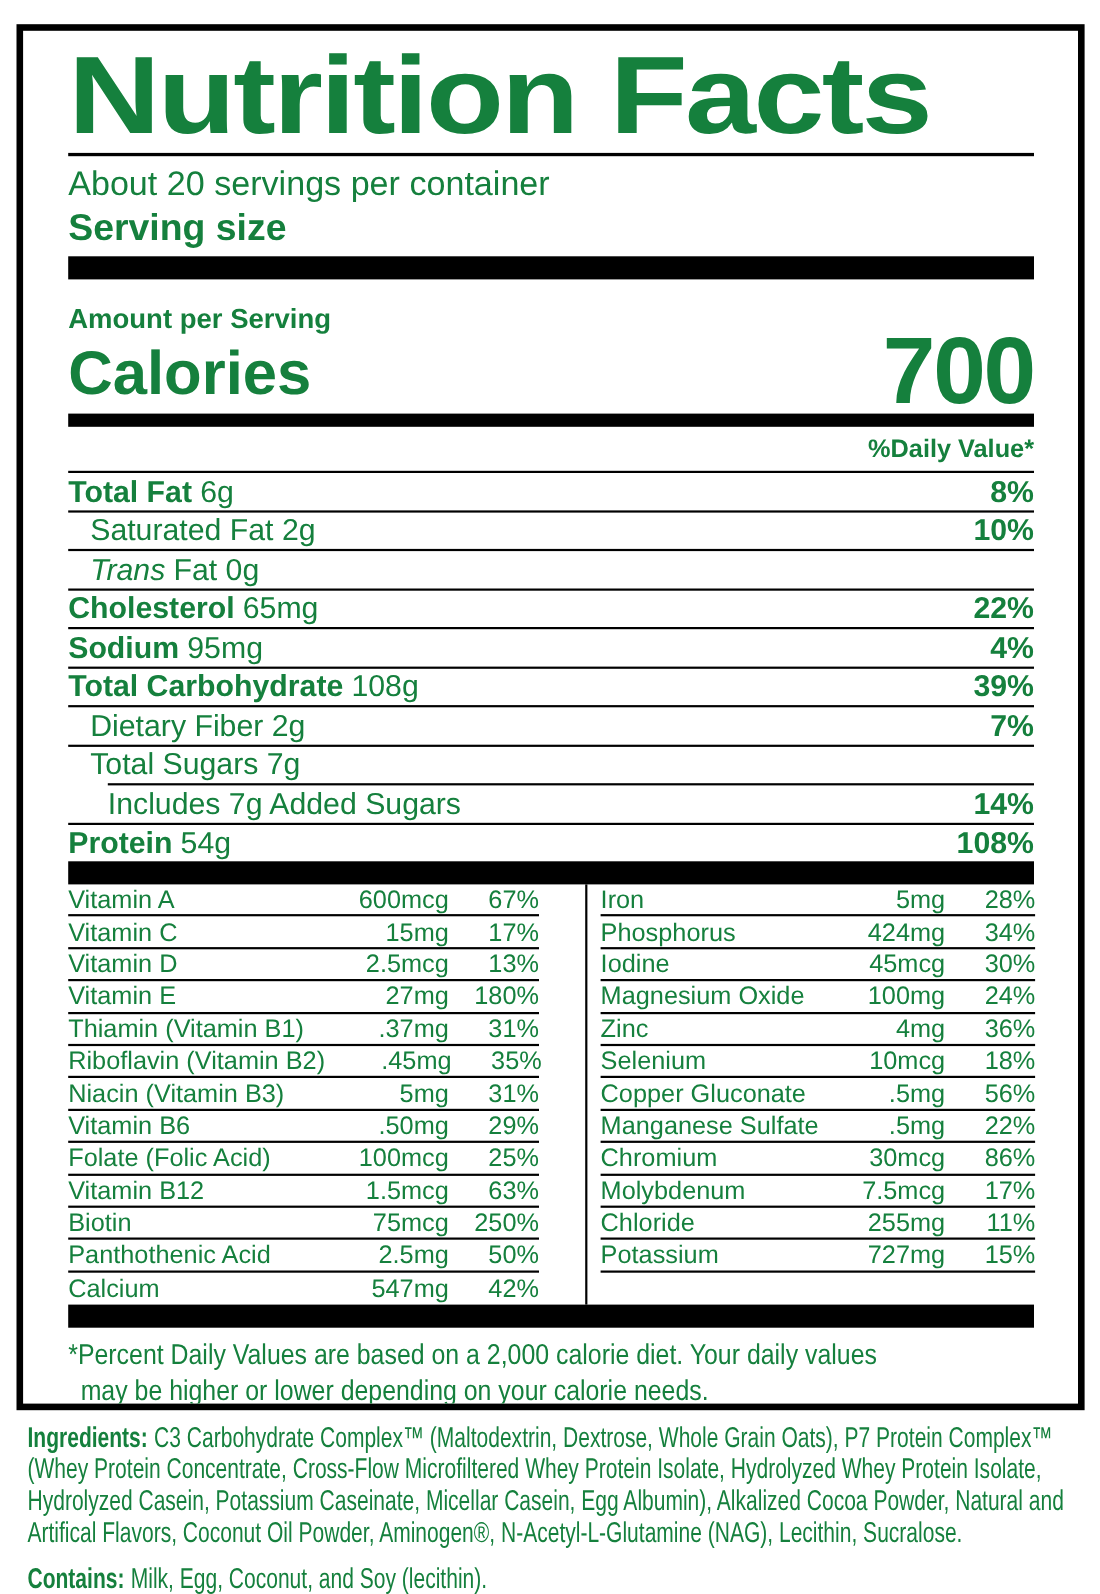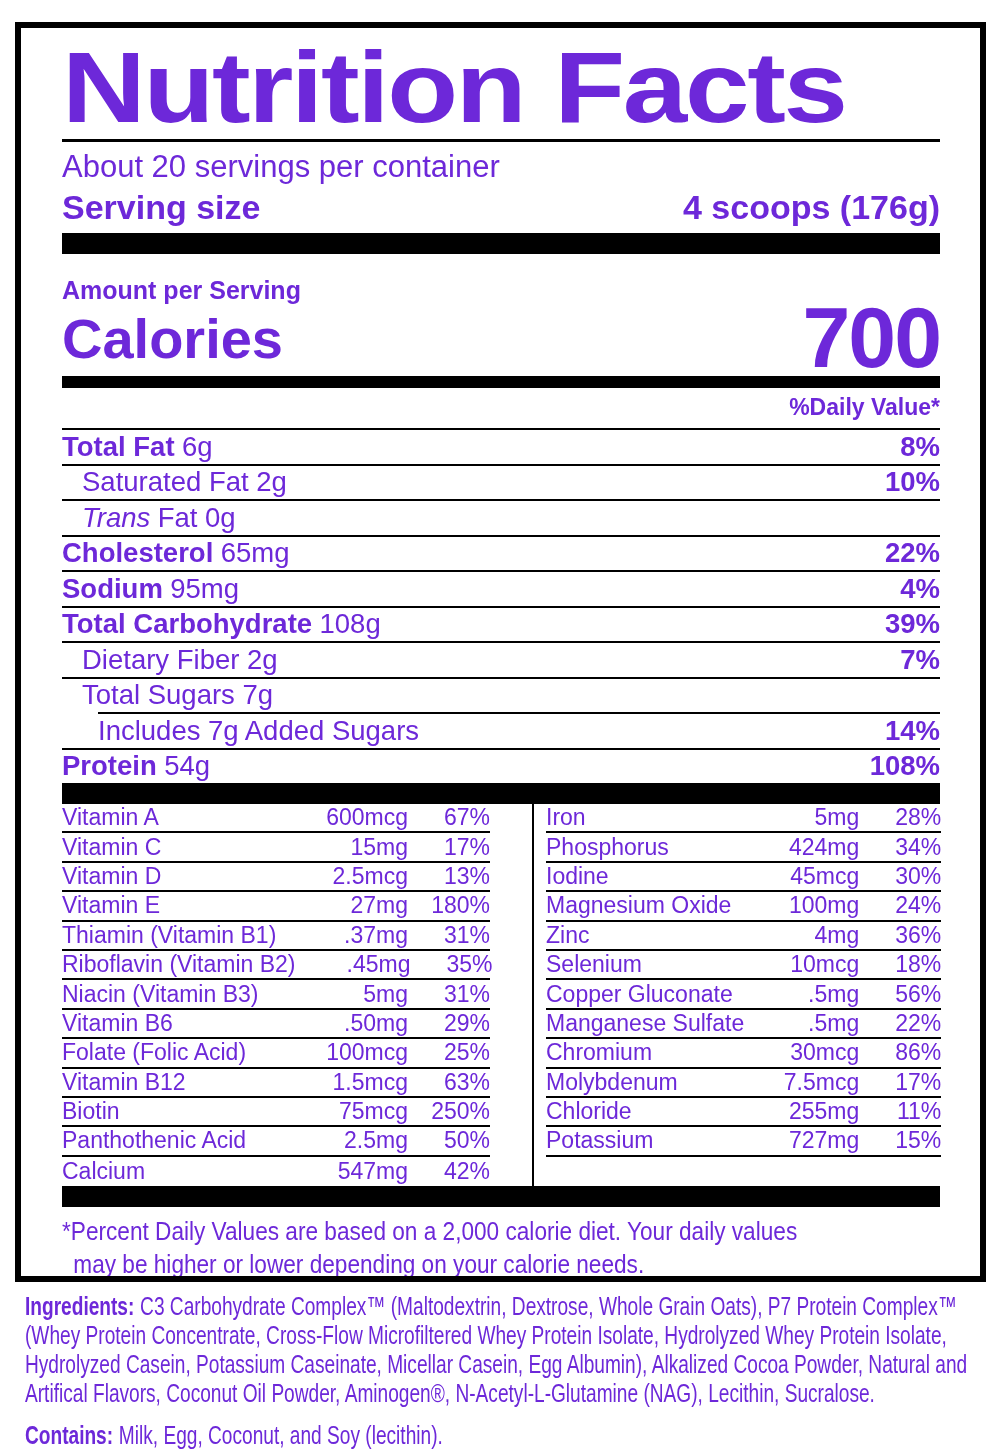--- a/index.html
+++ b/index.html
@@ -1,19 +1,19 @@
 <!DOCTYPE html>
 <html><head>
 <meta charset="utf-8">
 <style>
   * { margin:0; padding:0; box-sizing:border-box; }
   html,body { background:#fff; }
   .page {
     position:relative; width:1000px; height:1449px; overflow:hidden;
-    background:#fff; color:#6d28d9;
+    background:#fff; color:#15803d;
     font-family:"Liberation Sans","DejaVu Sans",sans-serif;
   }
   .panel {
     margin:22px 14px 0 15px;
     width:971px; height:1260px;
     border:6px solid #000;
     padding:12px 40px 0 41px;
     overflow:hidden;
     background:#fff;
   }
@@ -77,21 +77,20 @@
 
   <div class="panel">
 
     <div class="title">Nutrition Facts</div>
     <div class="rule-title"></div>
 
     <div class="about">About 20 servings per container</div>
 
     <div class="serving-row">
       <span>Serving size</span>
-      <span>4 scoops (176g)</span>
     </div>
 
     <div class="bar-lg bar-top"></div>
 
     <div class="aps">Amount per Serving</div>
 
     <div class="cal-row">
       <span class="cal-label">Calories</span>
       <span class="cal-value">700</span>
     </div>

